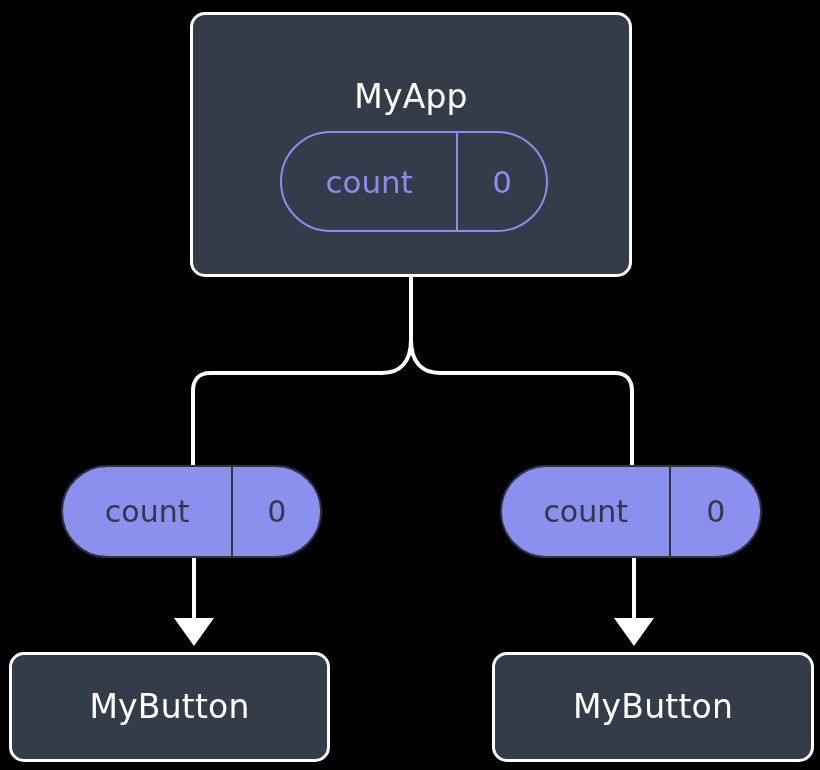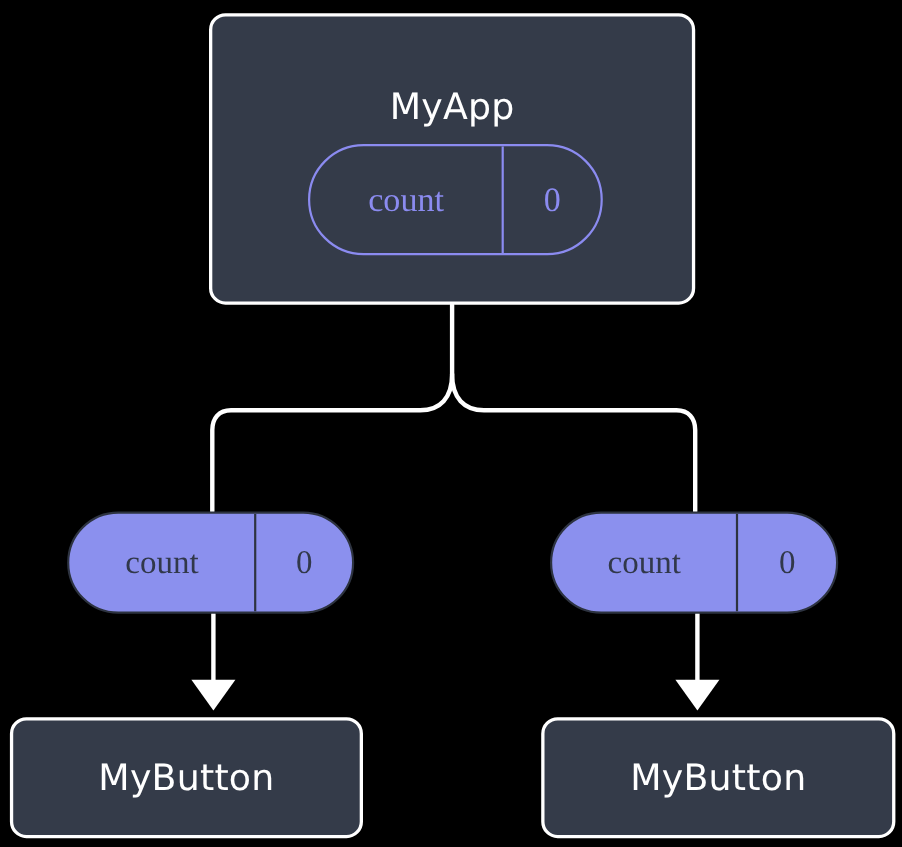--- a/index.html
+++ b/index.html
@@ -55,21 +55,20 @@
     align-items: stretch;
     border-radius: 999px;
     overflow: hidden;
   }
   .pill-cell {
     display: flex;
     align-items: center;
     justify-content: center;
     white-space: nowrap;
     box-sizing: border-box;
-    font-family: Liberation Serif, serif;
   }
 
   
   .pill.outlined {
     border: 2px solid #8b8bf0;
     background: transparent;
   }
   .pill.outlined .pill-cell {
     color: #8b8bf0;
     font-size: 31px;

